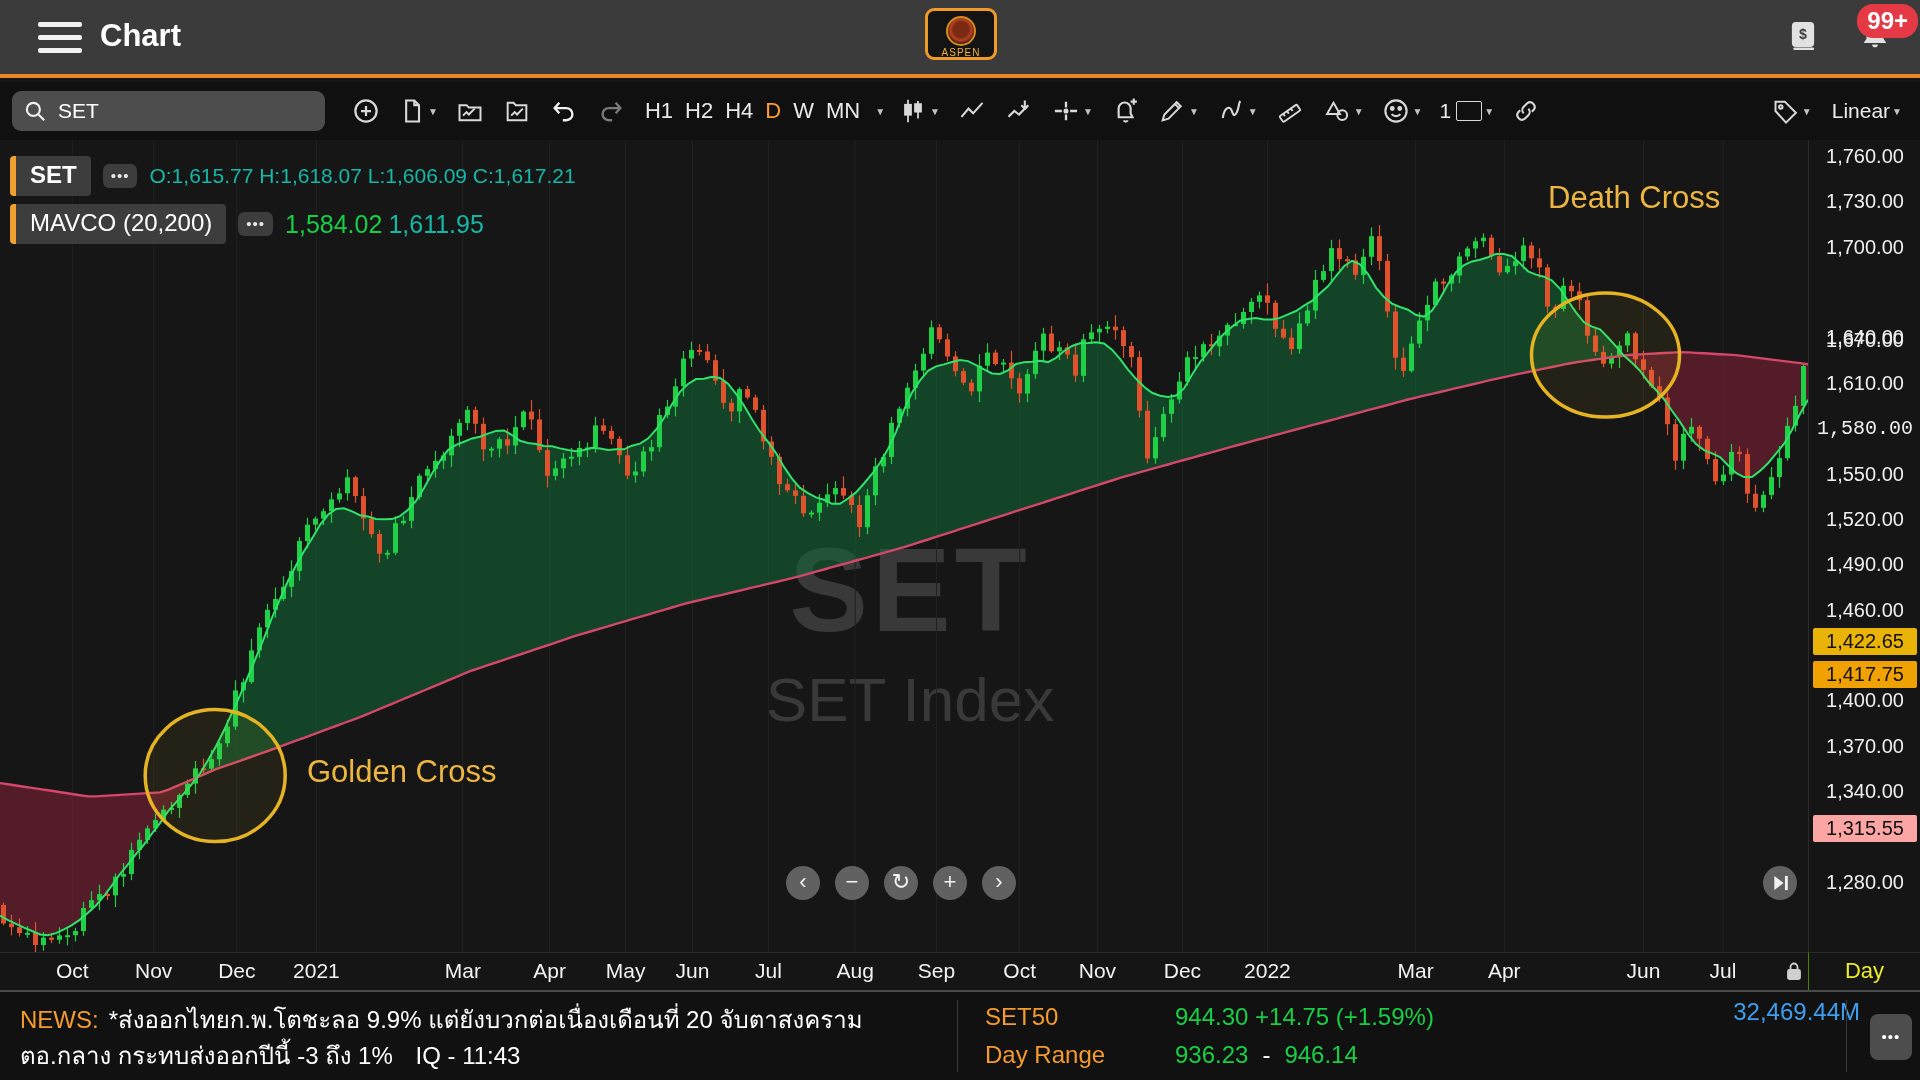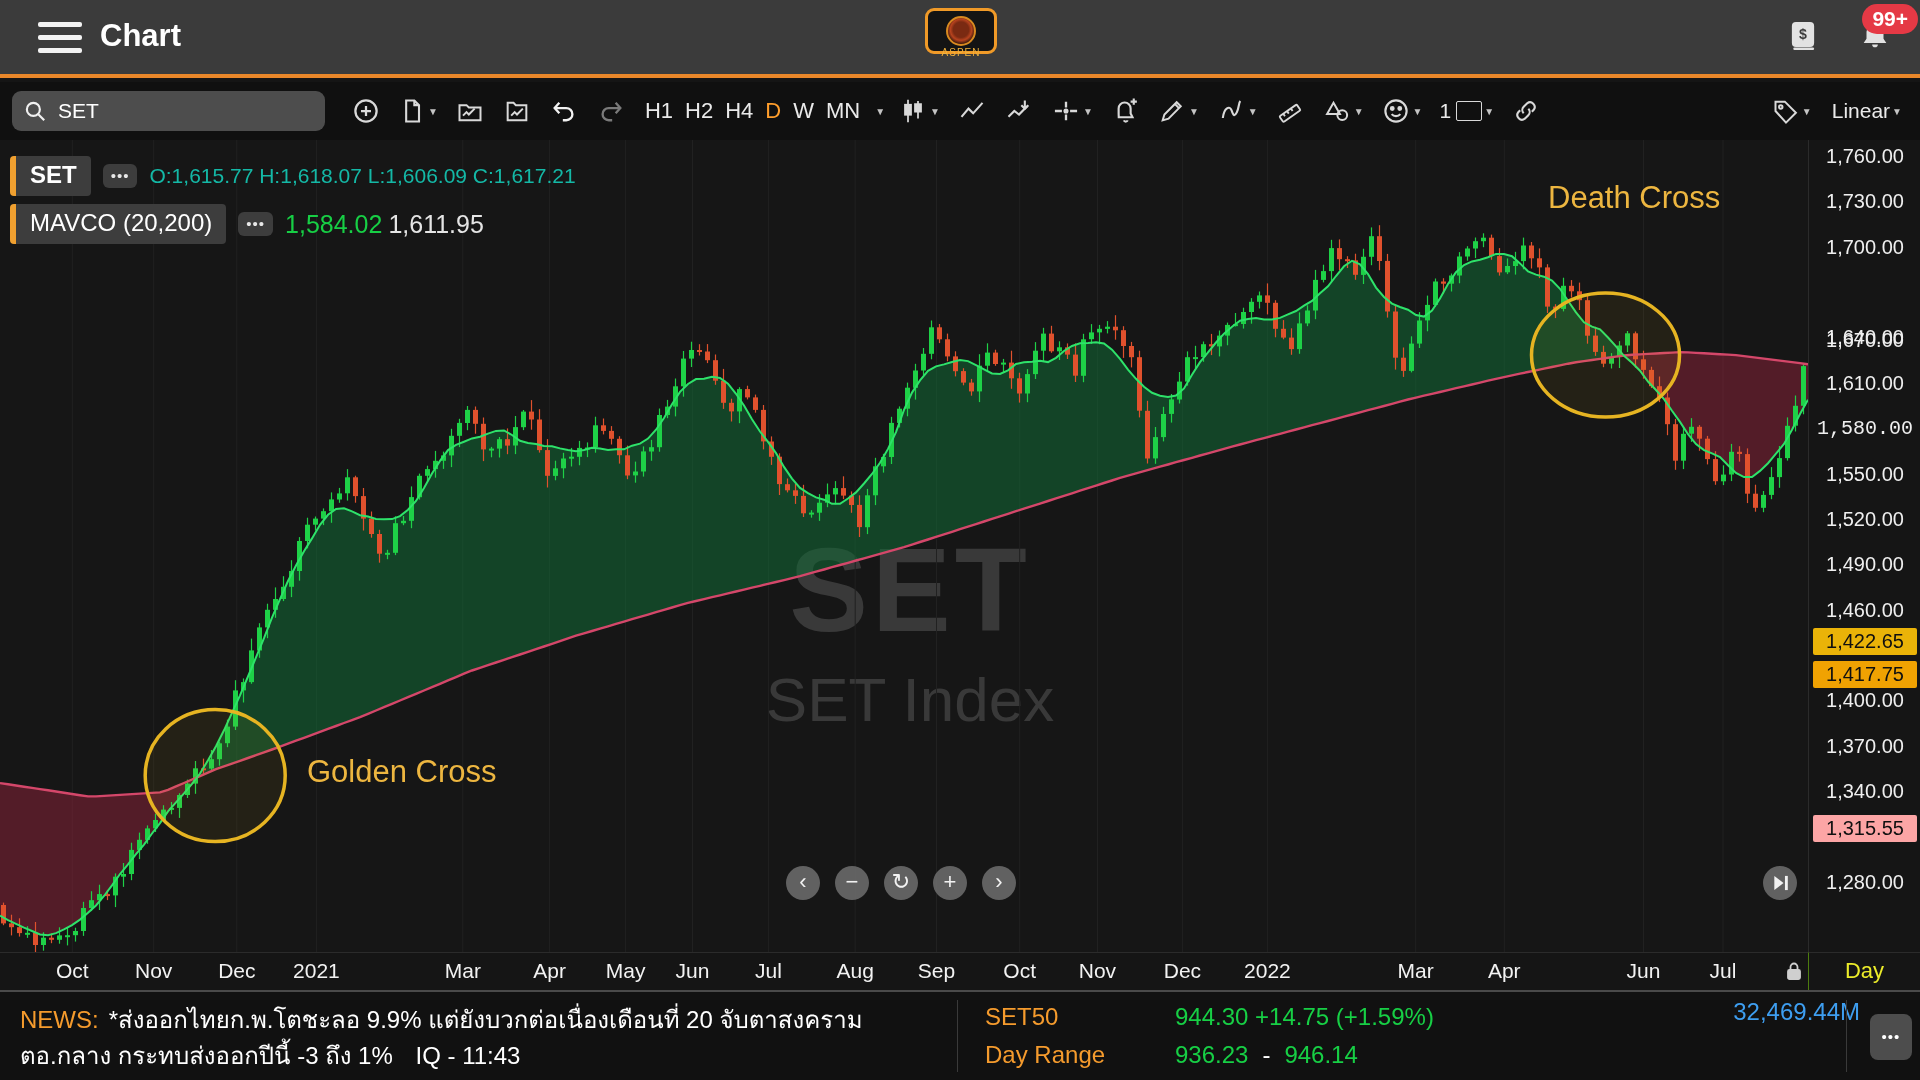--- a/index.html
+++ b/index.html
@@ -5,26 +5,26 @@
   * { margin:0; padding:0; box-sizing:border-box; }
   html,body { background:#000; }
   body { font-family:"Liberation Sans","DejaVu Sans",sans-serif; }
   #app { position:relative; width:1920px; height:1080px; background:#151515; overflow:hidden; }
 
   
   #topbar { position:absolute; left:0; top:0; width:1920px; height:78px; background:#3b3b3b; border-bottom:4px solid #e9872a; }
   #menu-btn { position:absolute; left:38px; top:22px; width:44px; height:34px; cursor:pointer; }
   #menu-btn span { display:block; width:44px; height:5px; background:#f2f2f2; border-radius:2px; margin-bottom:8px; }
   #app-title { position:absolute; left:100px; top:18px; font-size:31px; font-weight:bold; color:#fff; }
-  #logo-box { position:absolute; left:925px; top:8px; width:72px; height:46px; background:#141414; border:3px solid #f09a28; border-radius:9px; text-align:center; }
+  #logo-box { position:absolute; left:925px; top:8px; width:72px; height:52px; background:#141414; border:3px solid #f09a28; border-radius:9px; text-align:center; }
   #logo-emblem { margin:5px auto 0; width:30px; height:30px; border-radius:50%; border:2px solid #d98a20; background:radial-gradient(circle at 50% 45%, #7a2a12 0 40%, #b8431e 55%, #30140a 75%); }
   #logo-text { font-size:10px; color:#f0b23c; letter-spacing:1px; margin-top:1px; }
   #topbar-right { position:absolute; right:28px; top:16px; display:flex; align-items:center; gap:38px; }
   .tb-icon { width:34px; height:40px; position:relative; }
-  #notif-badge { position:absolute; right:-26px; top:-12px; background:#e53945; color:#fff; font-size:21px; font-weight:bold; padding:3px 10px; border-radius:16px; }
+  #notif-badge { position:absolute; right:-26px; top:-12px; background:#e53945; color:#fff; font-size:24px; font-weight:bold; padding:3px 10px; border-radius:16px; }
 
   
   #toolbar { position:absolute; left:0; top:82px; width:1920px; height:58px; background:#101010; display:flex; align-items:center; }
   #search-box { margin-left:12px; width:313px; height:40px; background:#4d4d4d; border-radius:9px; display:flex; align-items:center; flex:none; }
   #search-box svg { margin-left:10px; }
   #search-input { background:transparent; border:none; outline:none; color:#fff; font-size:21px; margin-left:10px; width:250px; font-family:inherit; }
   #tool-icons { display:flex; align-items:center; margin-left:22px; gap:9px; flex:1; }
   .ticon { display:flex; align-items:center; gap:2px; padding:4px 4px; cursor:pointer; }
   .caret { font-size:10px; color:#c4c4c4; }
   .tf-btn { color:#eaeaea; font-size:22px; padding:4px 6px; cursor:pointer; }
@@ -41,21 +41,21 @@
   #wm2 { font-size:62px; margin-top:6px; }
   #chart-svg { position:absolute; left:0; top:0; }
 
   
   .legend-row { position:absolute; left:10px; display:flex; align-items:center; gap:12px; }
   #legend-row-1 { top:16px; } #legend-row-2 { top:64px; }
   .legend-chip { background:#3d3d3d; border-left:6px solid #f0a030; border-radius:4px; color:#fff; font-size:24px; padding:5px 14px 7px; }
   .more-chip { background:#3d3d3d; border-radius:6px; color:#e8e8e8; font-size:15px; letter-spacing:1px; padding:8px 8px; line-height:8px; cursor:pointer; }
   #ohlc { font-size:21px; color:#14b8a6; }
   #mav-v1 { font-size:25px; color:#17cf45; }
-  #mav-v2 { font-size:25px; color:#e5e5e5; margin-left:6px; }
+  #mav-v2 { font-size:25px; color:#14b8a6; margin-left:6px; }
 
   .cross-label { position:absolute; color:#edb640; font-size:31px; pointer-events:none; }
 
   
   .navbtn { position:absolute; width:34px; height:34px; border-radius:50%; background:rgba(110,110,110,.85); color:#f2f2f2; text-align:center; line-height:32px; font-size:22px; cursor:pointer; }
 
   
   #price-axis { position:absolute; left:1808px; top:140px; width:112px; height:812px; background:#151515; border-left:1px solid #2b2b2b; }
   .ytick { position:absolute; left:0; width:112px; text-align:center; color:#efefef; font-size:20px; }
   .ybadge { position:absolute; left:4px; width:104px; text-align:center; color:#101010; font-size:20px; border-radius:2px; padding:2px 0; }

